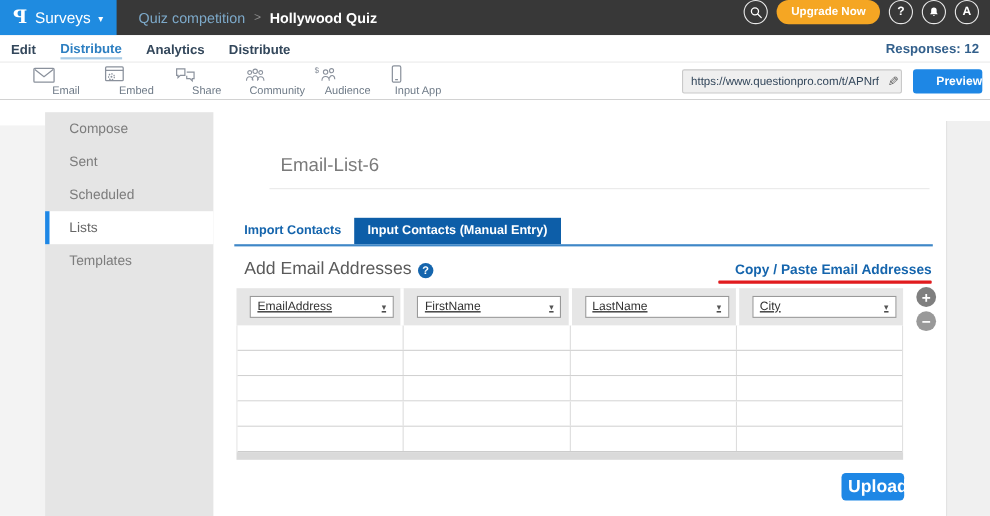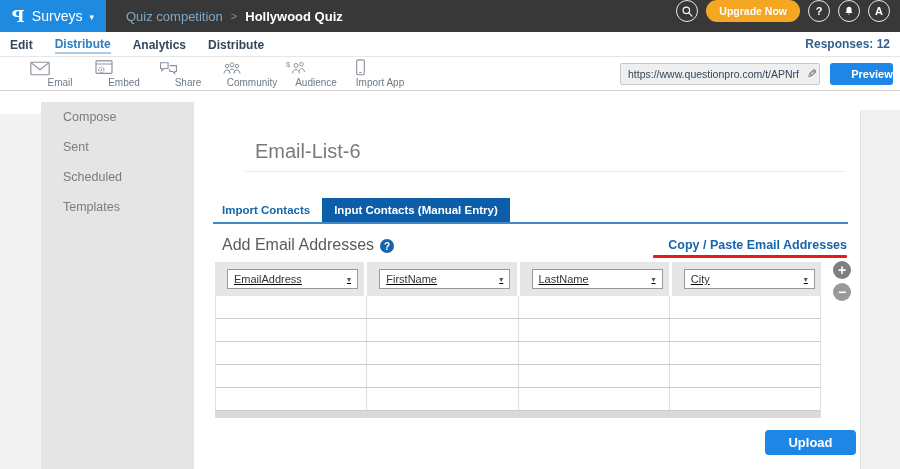--- a/index.html
+++ b/index.html
@@ -47,21 +47,21 @@
 
   
   .bodyarea{position:absolute;left:0;top:91px;width:900px;height:378px;background:#fff;}
   .left-strip{position:absolute;left:0;top:23px;width:41px;height:355px;background:#f3f3f3;}
   .right-strip{position:absolute;left:860px;top:19px;width:40px;height:359px;background:#f0f0f0;border-left:1px solid #e3e3e3;box-sizing:border-box;}
   .sidebar{position:absolute;left:41px;top:11px;width:153px;height:445px;background:#e5e5e5;}
   .side-item{height:30px;line-height:30px;font-size:12.5px;color:#7c7c7c;padding-left:22px;cursor:pointer;}
   .side-item.active{background:#fff;border-left:4px solid #1e87e5;padding-left:18px;color:#666;}
 
   
-  .list-title{position:absolute;left:255px;top:140px;font-size:20px;color:#7a7a7a;}
+  .list-title{position:absolute;left:255px;top:140px;font-size:17px;color:#7a7a7a;}
   .title-divider{position:absolute;left:245px;top:171px;width:600px;height:1px;background:#e9e9e9;}
 
   .tabs{position:absolute;left:222px;top:198px;height:28px;display:flex;align-items:flex-start;}
   .tab{font-size:11.5px;font-weight:bold;color:#1565ad;padding:0 12px;height:24px;display:flex;align-items:center;cursor:pointer;}
   .tab:first-child{padding-left:0;}
   .tab.active{background:#0d5ea8;color:#fff;}
   .tab-underline{position:absolute;left:213px;top:222px;width:635px;height:2px;background:#3f87c7;}
 
   .section-title{position:absolute;left:222px;top:236px;font-size:16px;color:#5a5a5a;}
   .help-icon{position:absolute;left:380px;top:239px;width:14px;height:14px;border-radius:50%;background:#1565ad;color:#fff;
@@ -82,22 +82,22 @@
   .td{flex:1;border-right:1px solid #ddd;}
   .td:last-child{border-right:none;}
   .hscroll{position:absolute;left:215px;top:411px;width:606px;height:7px;background:#dadada;}
 
   .row-controls{position:absolute;left:833px;top:261px;display:flex;flex-direction:column;gap:4px;}
   .rc-btn{width:18px;height:18px;border-radius:50%;border:none;color:#fff;font-size:14px;font-weight:bold;line-height:16px;
           display:flex;align-items:center;justify-content:center;cursor:pointer;padding:0;font-family:"Liberation Sans",sans-serif;}
   .rc-add{background:#7f7f7f;}
   .rc-remove{background:#999;}
 
-  .upload-btn{position:absolute;left:765px;top:430px;width:91px;height:25px;background:#1e87e5;color:#fff;border:none;
-              border-radius:4px;font-size:13px;font-weight:bold;cursor:pointer;font-family:"Liberation Sans",sans-serif;}
+  .upload-btn{position:absolute;left:765px;top:430px;width:57px;height:25px;background:#1e87e5;color:#fff;border:none;
+              border-radius:4px;font-size:16px;font-weight:bold;cursor:pointer;font-family:"Liberation Sans",sans-serif;}
 </style>
 </head>
 <body>
 
 <div class="screen">
 
   <header class="topbar">
     <div class="logo">
       <span class="logo-p">P</span>
       <span class="logo-label">Surveys</span>
@@ -190,21 +190,21 @@
       </span>
       <span class="tlabel">Audience</span>
     </div>
     <div class="tool">
       <span class="tico">
         <svg width="11" height="17" viewBox="0 0 12 20">
             <rect x="1.5" y="1" width="9" height="17.5" rx="1.6" fill="none" stroke="#8a919c" stroke-width="1.3"></rect>
             <line x1="4.5" y1="15.8" x2="7.5" y2="15.8" stroke="#8a919c" stroke-width="1.2"></line>
           </svg>
       </span>
-      <span class="tlabel">Import App</span>
+      <span class="tlabel">Input App</span>
     </div>
 
     <div class="urlfield">
       <input type="text" value="https://www.questionpro.com/t/APNrfZ" style="">
       <span class="pencil">✎</span>
     </div>
     <button class="preview-btn">
       <svg width="14" height="9" viewBox="0 0 24 14">
         <path d="M1.5 7C5.5 1.8 18.5 1.8 22.5 7 18.5 12.2 5.5 12.2 1.5 7Z" fill="none" stroke="#fff" stroke-width="1.5"></path>
         <circle cx="12" cy="7" r="2.5" fill="#fff"></circle>
@@ -214,20 +214,21 @@
   </div>
 
   <div class="bodyarea">
     <div class="left-strip"></div>
     <div class="right-strip"></div>
 
     <aside class="sidebar">
       <div class="side-item">Compose</div>
       <div class="side-item">Sent</div>
       <div class="side-item">Scheduled</div>
+      <div class="side-item active">Lists</div>
       <div class="side-item">Templates</div>
     </aside>
   </div>
 
   <h1 class="list-title" style="margin:0;font-weight:normal;">Email-List-6</h1>
   <div class="title-divider"></div>
 
   <div class="tabs">
     <div class="tab">Import Contacts</div>
     <div class="tab active">Input Contacts (Manual Entry)</div>

